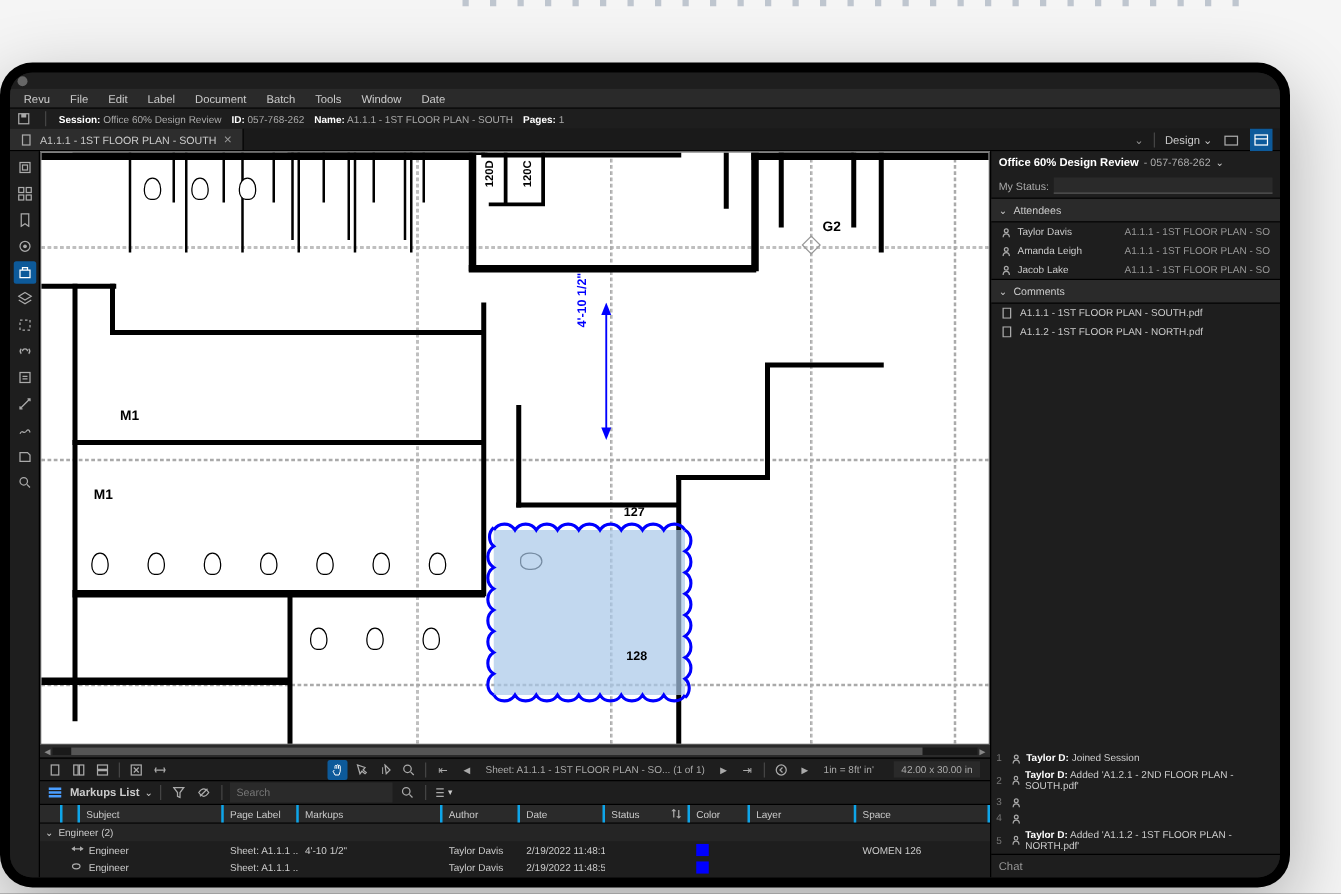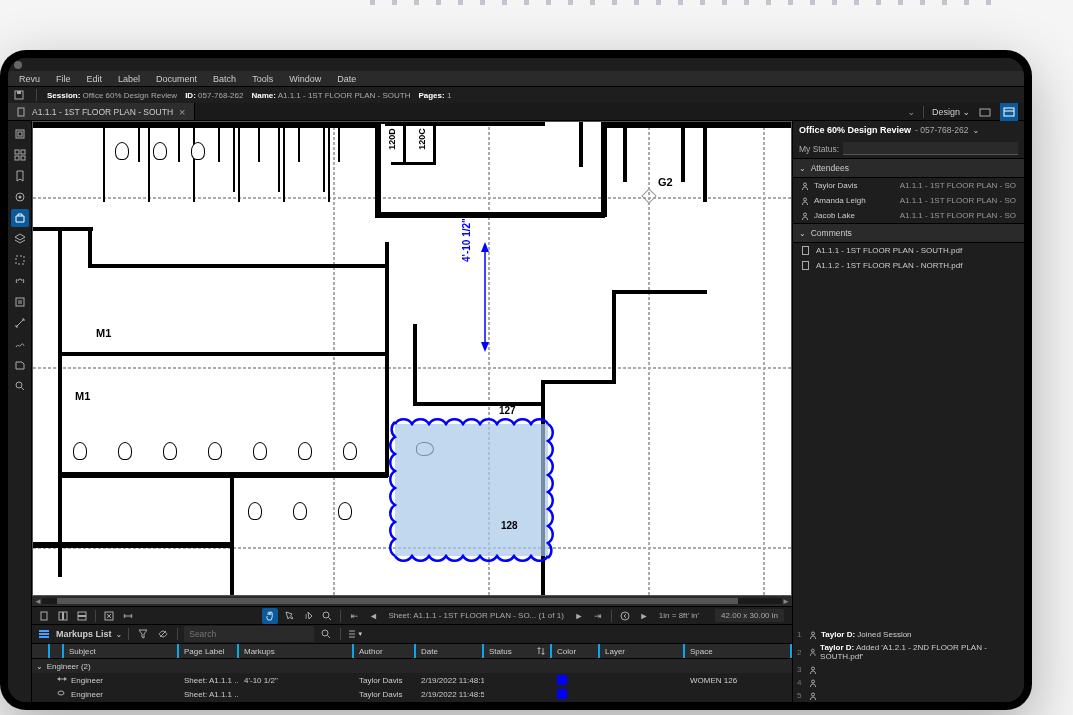--- a/index.html
+++ b/index.html
@@ -723,19 +723,21 @@
                 <circle cx="4" cy="2.5" r="1.5" fill="none" stroke="#aaa"></circle>
                 <path d="M1.5 8c0-2 1-3 2.5-3s2.5 1 2.5 3" fill="none" stroke="#aaa"></path>
               </svg>
             </div>
             <div class="log">
               <span class="num">5</span>
               <svg width="8" height="8" viewBox="0 0 8 8">
                 <circle cx="4" cy="2.5" r="1.5" fill="none" stroke="#aaa"></circle>
                 <path d="M1.5 8c0-2 1-3 2.5-3s2.5 1 2.5 3" fill="none" stroke="#aaa"></path>
               </svg>
-            </div>
-          </div>
+              <span><b>Taylor D:</b> Added 'A1.1.2 - 1ST FLOOR PLAN - NORTH.pdf'</span>
+            </div>
+          </div>
+    <div class="chat">Chat</div>
   </div>
 </div>
 
 </div>
 </div>
 
 </body></html>

